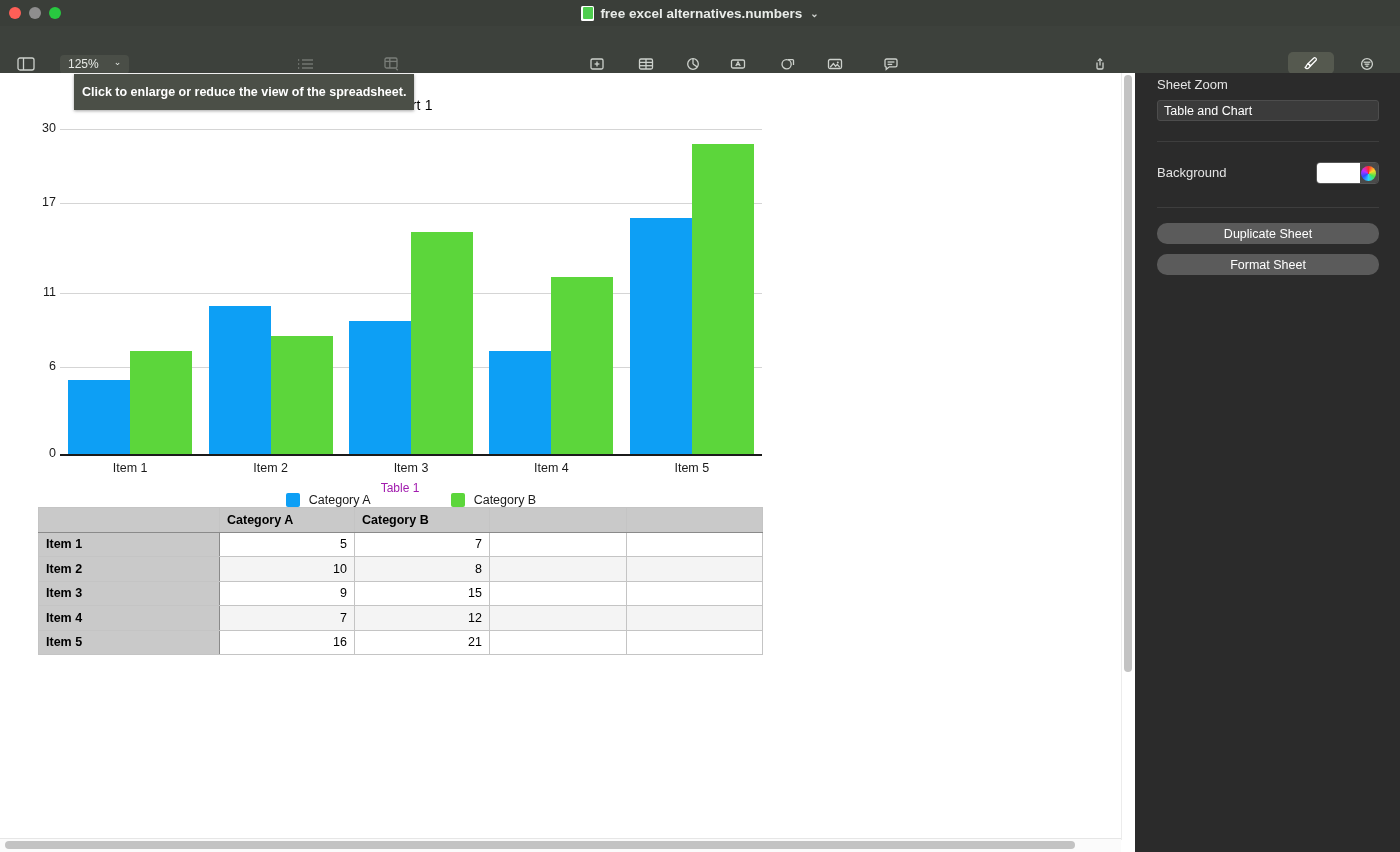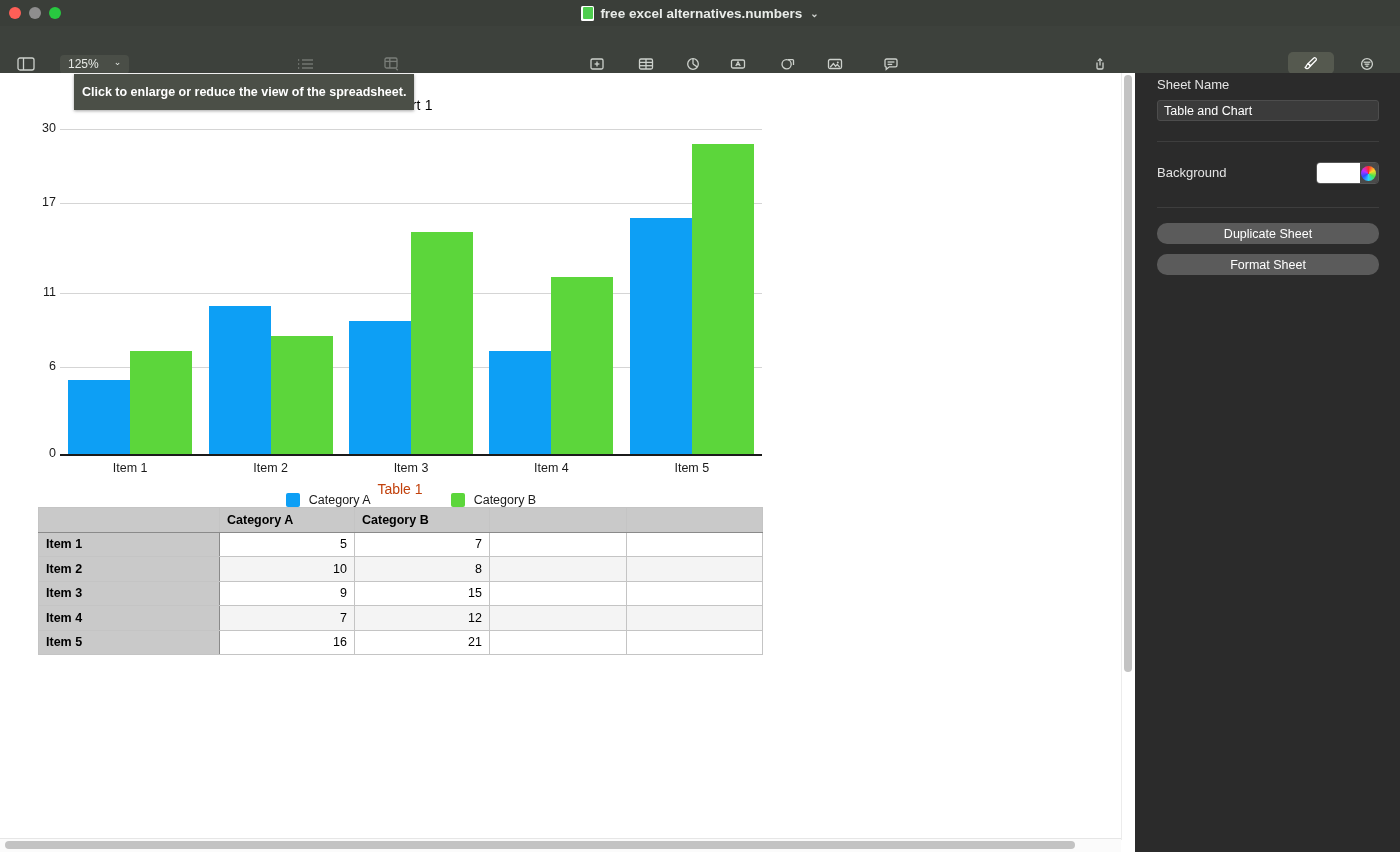--- a/index.html
+++ b/index.html
@@ -107,21 +107,21 @@
     display: flex; align-items: center; justify-content: center; gap: 80px;
   }
   .legend .entry { display: flex; align-items: center; gap: 9px; font-size: 12.5px; color: #1b1b1b; }
   .swatch { width: 14px; height: 14px; border-radius: 2px; }
   .swatch.a { background: #0d9ff5; }
   .swatch.b { background: #5cd63b; }
 
   
   .table-title {
     position: absolute; left: 38px; top: 408px; width: 724px; text-align: center;
-    font-size: 14px; color: #c2410c;
+    font-size: 12px; color: #a21caf;
   }
   table.sheet {
     position: absolute; left: 38px; top: 434px;
     border-collapse: collapse; table-layout: fixed;
     font-size: 12.5px; color: #000;
   }
   table.sheet th, table.sheet td {
     border: 1px solid #c4c4c4; height: 24.5px; padding: 0 7px;
   }
   table.sheet thead th {
@@ -496,21 +496,21 @@
 
     <div class="vscroll-track">
       <div class="vscroll-thumb"></div>
     </div>
     <div class="hscroll-track">
       <div class="hscroll-thumb"></div>
     </div>
   </div>
 
   <div class="panel">
-    <div class="panel-label" style="left:22px; top:4px;">Sheet Name</div>
+    <div class="panel-label" style="left:22px; top:4px;">Sheet Zoom</div>
     <input class="sheet-name-input" type="text" value="Table and Chart" style="">
 
     <div class="divider" style="top:68px;"></div>
 
     <div class="panel-label" style="left:22px; top:92px;">Background</div>
     <div class="bg-swatch-group">
       <div class="bg-swatch"></div>
       <div class="bg-wheel">
         <div class="wheel-circle"></div>
       </div>

